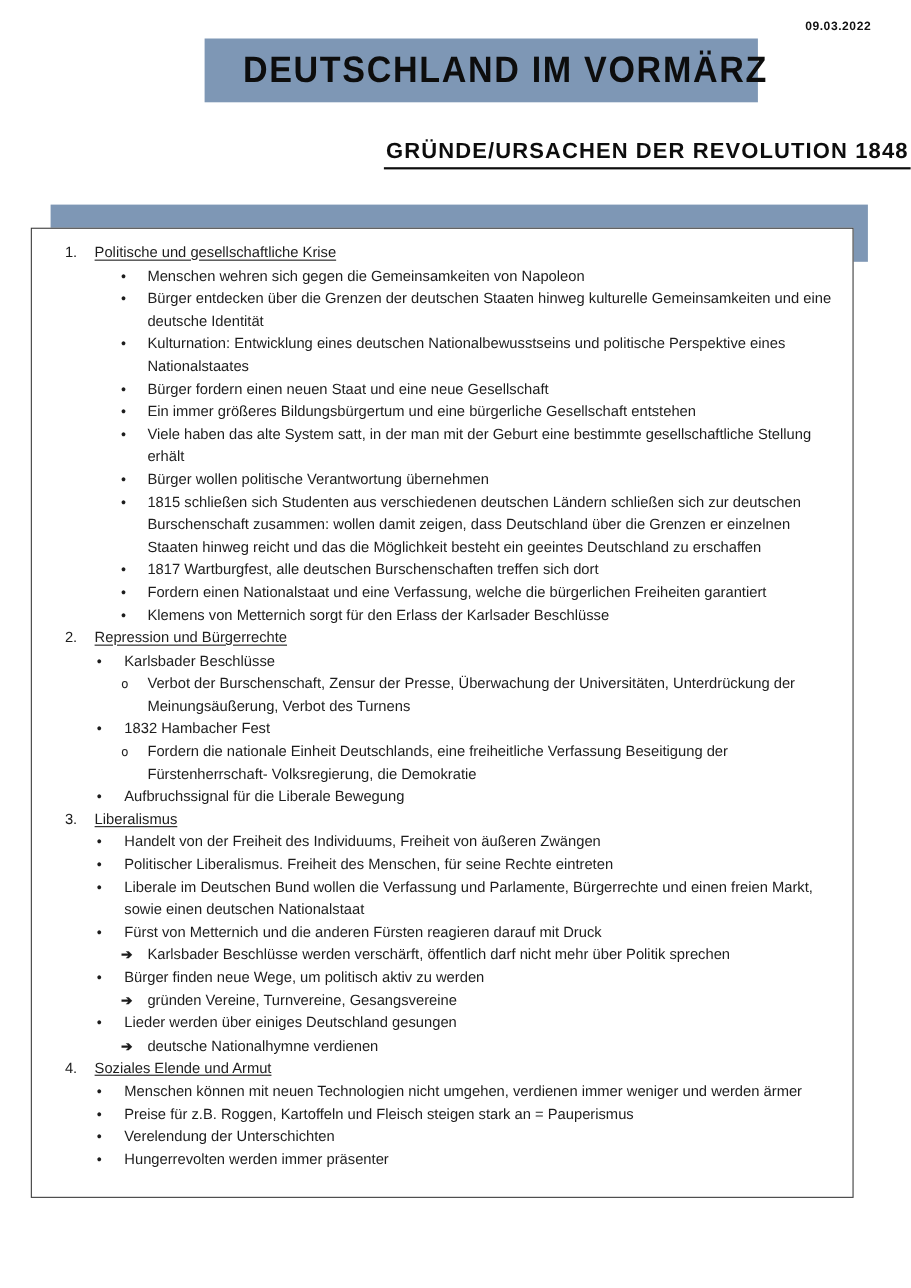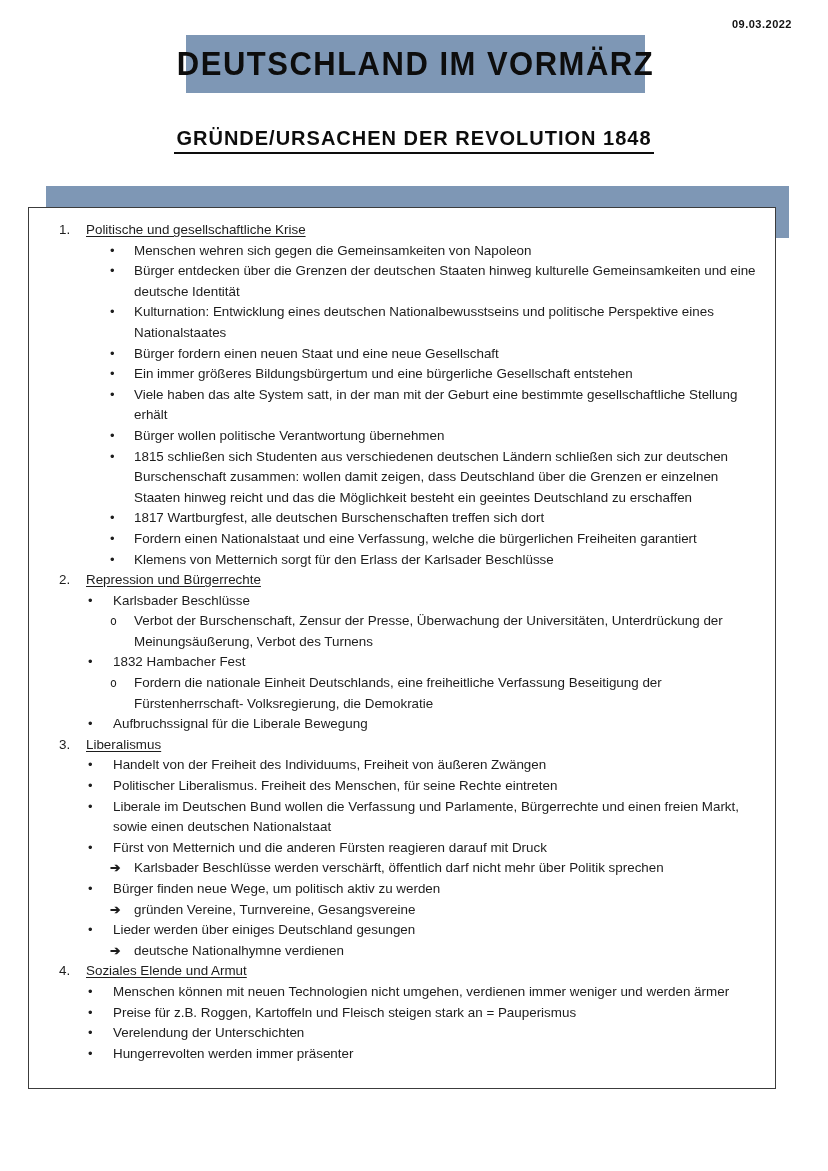--- a/index.html
+++ b/index.html
@@ -6,27 +6,27 @@
   body{
     width:828px;height:1171px;position:relative;background:#ffffff;
     font-family:"Liberation Sans", sans-serif;color:#1d1d1d;overflow:hidden;
   }
   .date{
     position:absolute;top:18px;right:36px;font-size:11px;letter-spacing:.5px;
     color:#111;font-weight:bold;
   }
   .title-band{
     position:absolute;left:186px;top:35px;width:459px;height:58px;
-    display:flex;align-items:center;justify-content:center;
+    display:flex;align-items:center;justify-content:center;padding-left:44px;
   }
   .page-title{
     font-size:31px;font-weight:700;letter-spacing:1.5px;color:#0d0d0d;
     white-space:nowrap;transform:scaleY(1.08);
   }
-  .subtitle-wrap{position:absolute;top:127px;left:0;width:828px;text-align:center;}
+  .subtitle-wrap{position:absolute;top:127px;left:0;width:828px;text-align:right;}
   .page-subtitle{
     display:inline-block;font-size:20px;font-weight:700;letter-spacing:1px;
     color:#0d0d0d;border-bottom:2px solid #0d0d0d;padding:0 2px 2px 2px;
     white-space:nowrap;
   }
   .accent-band{position:absolute;left:46px;top:186px;width:743px;height:52px;}
   .content-box{
     position:absolute;left:28px;top:207px;width:748px;height:882px;
     background:#ffffff;border:1px solid #3c3c3c;box-sizing:border-box;
     padding:12px 14px 0 30px;

